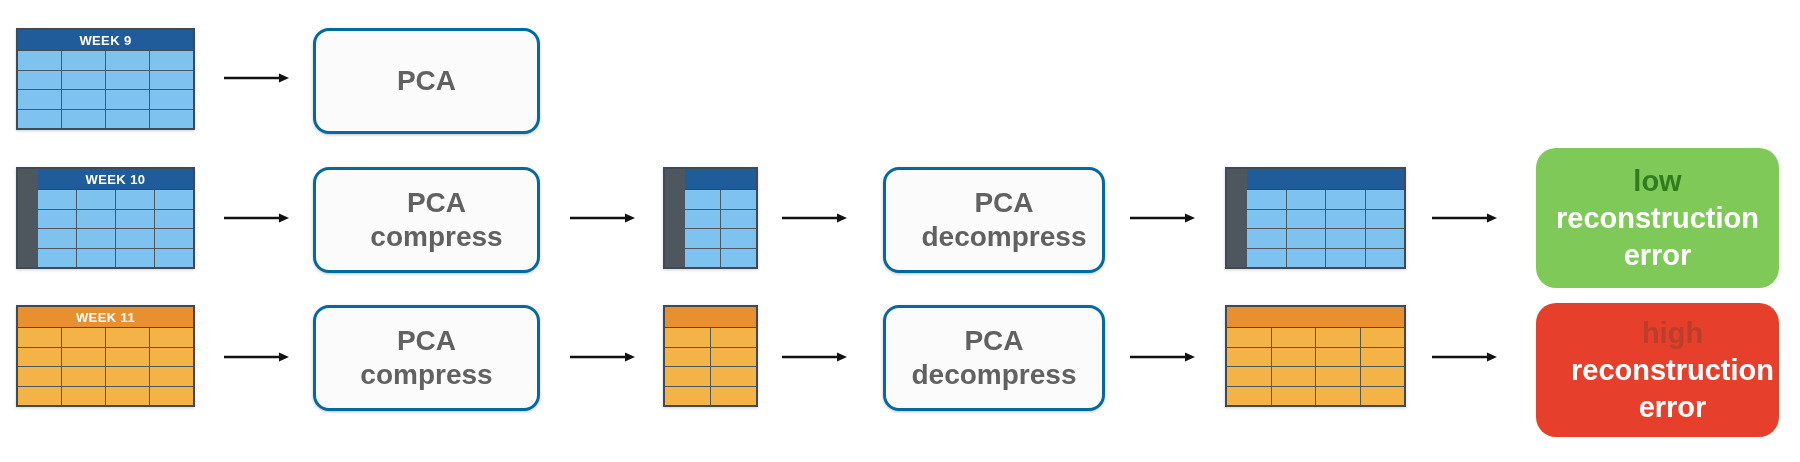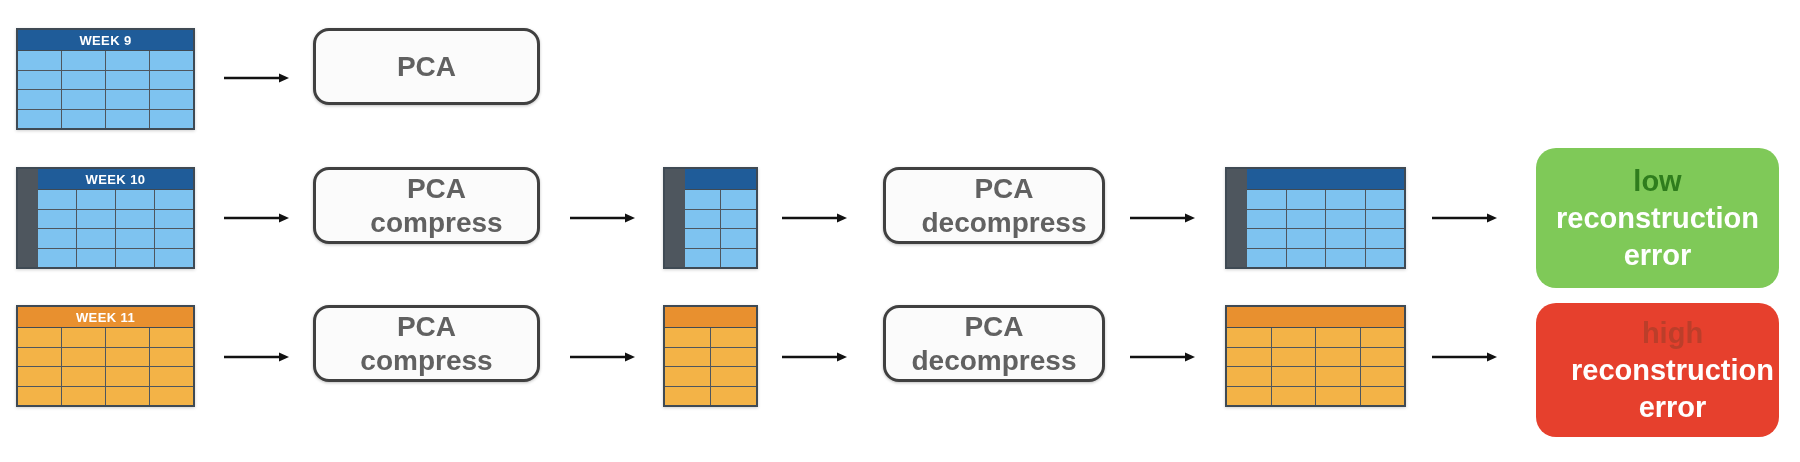--- a/index.html
+++ b/index.html
@@ -12,21 +12,21 @@
          box-shadow:0 1px 3px rgba(0,0,0,.18);}
   .table.blue  {--hdr:var(--blue-header);  --cell:var(--blue-cell);}
   .table.orange{--hdr:var(--orange-header);--cell:var(--orange-cell);}
   .thead{flex:0 0 20px;background:var(--hdr);display:flex;align-items:center;justify-content:center;
          border-bottom:1px solid #3f4a54;}
   .thead span{color:#ffffff;font-weight:bold;font-size:13px;letter-spacing:.4px;}
   .tbody{flex:1;display:grid;gap:1px;}
   .cell{background:var(--cell);}
 
   
-  .pbox{position:absolute;height:77px;background:#fbfbfb;border:3px solid #404040;border-radius:16px;
+  .pbox{position:absolute;height:106px;background:#fbfbfb;border:3px solid #0369a1;border-radius:16px;
         display:flex;flex-direction:column;align-items:center;justify-content:center;
         font-weight:bold;font-size:28px;line-height:34px;color:#616161;box-sizing:border-box;
         box-shadow:0 1px 3px rgba(0,0,0,.25);}
 
   
   .result{position:absolute;border-radius:20px;display:flex;flex-direction:column;align-items:center;
           justify-content:center;font-weight:bold;font-size:29px;line-height:37px;color:#ffffff;
           box-sizing:border-box;text-align:center;}
   .result.green{background:var(--result-green);}
   .result.green .res-l1{color:var(--result-green-text);}

